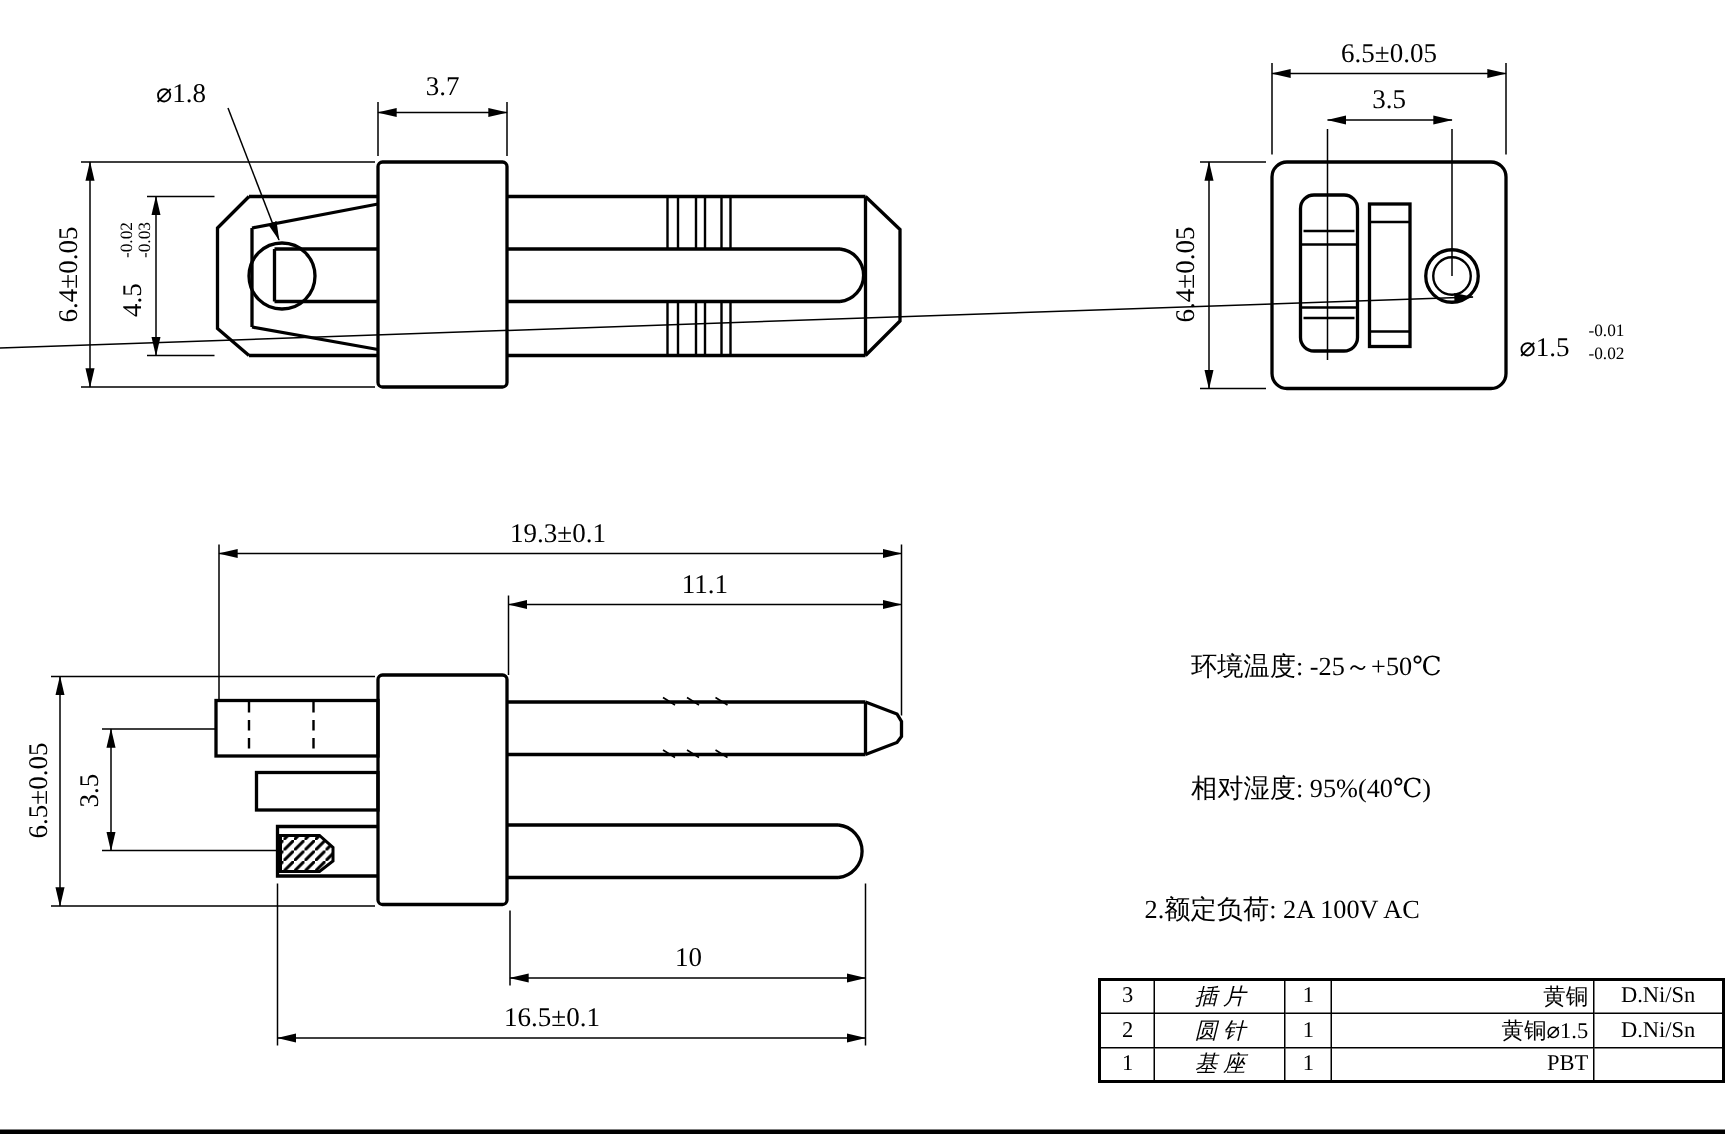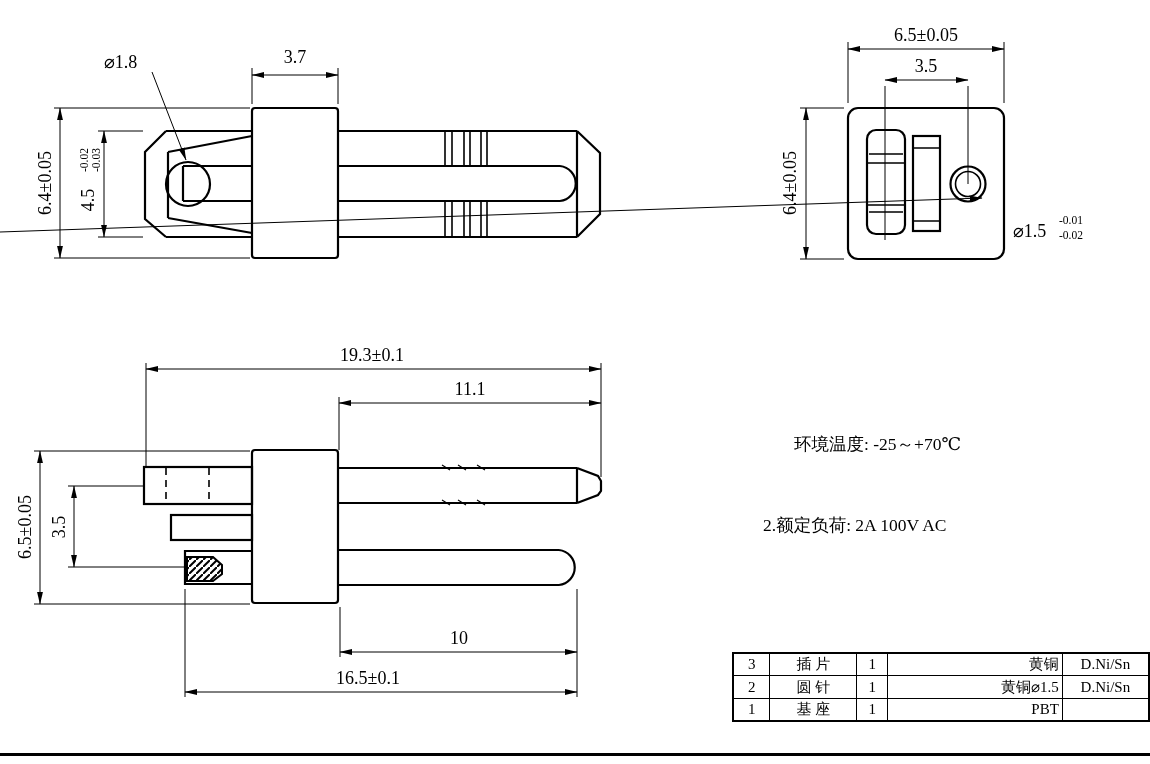--- a/index.html
+++ b/index.html
@@ -15,21 +15,21 @@
   #specs .indent{padding-left:31px;}
   
   #parts{position:absolute;left:732px;top:652px;border-collapse:collapse;table-layout:fixed;
          color:#000;font-size:15px;text-align:center;}
   #parts td{border:1px solid #000;padding:0 3px;overflow:hidden;}
   #parts{border:2px solid #000;}
   #parts tr.r1 td,#parts tr.r3 td{height:21px;}
   #parts tr.r2 td{height:22px;}
   #parts tr.hd td{height:33px;line-height:16px;}
   .c-no{width:30px;}
-  .c-name{width:82px;}
+  .c-name{width:82px;font-style:italic;}
   .c-qty{width:24px;}
   .c-mat{width:172px;text-align:right;}
   .c-trt{width:80px;}
   
   #frameline{position:absolute;left:0;top:753px;width:1150px;height:3px;background:#000;}
 </style>
 </head>
 <body>
 
 <div id="canvas">
@@ -161,21 +161,22 @@
         <text class="dimtxt" text-anchor="middle" x="0" y="5">3.5</text>
       </g>
       <text class="dimtxt" x="459" y="644" text-anchor="middle">10</text>
       <text class="dimtxt" x="368" y="684" text-anchor="middle">16.5±0.1</text>
     </g>
   </g>
 </svg>
 
 
 <div id="specs">
-  <div class="line indent">环境温度: -25～+70℃</div>
+  <div class="line indent">环境温度: -25～+50℃</div>
+  <div class="line indent">相对湿度: 95%(40℃)</div>
   <div class="line">2.额定负荷: 2A 100V AC</div>
   
   
   
   
   
 </div>
 
 
 <table id="parts">

